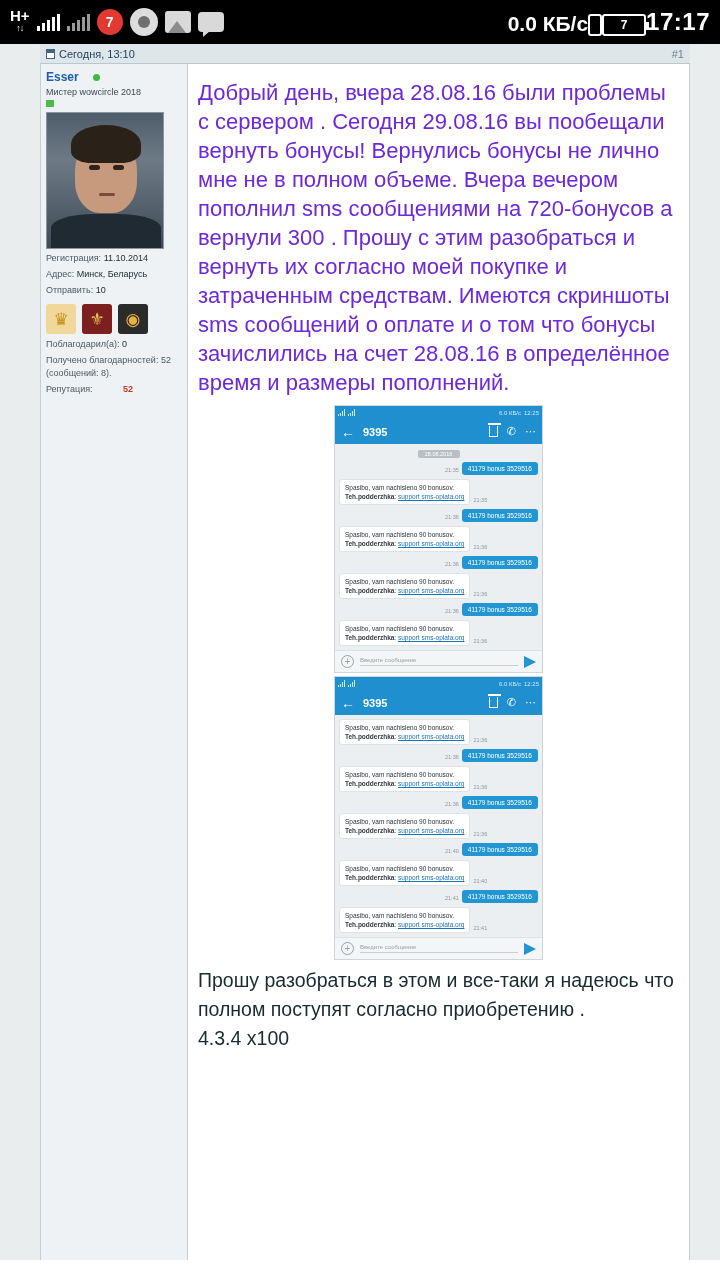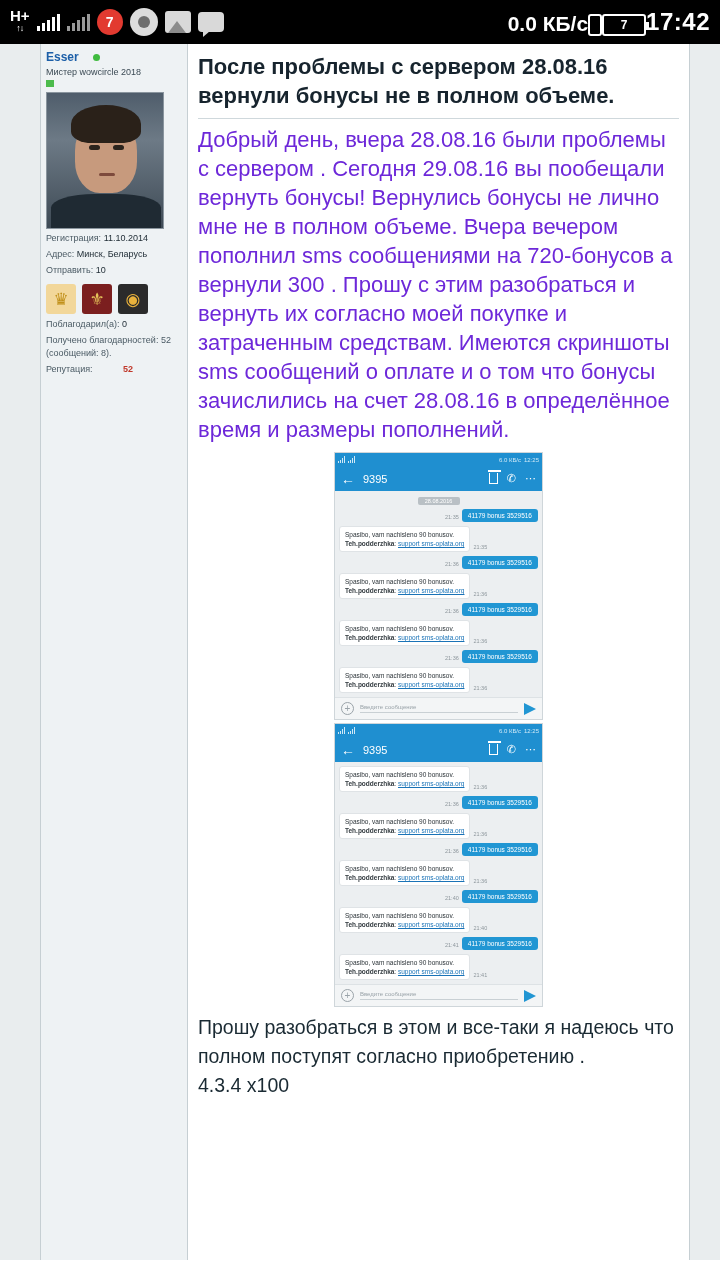--- a/index.html
+++ b/index.html
@@ -212,21 +212,21 @@
   .shot-status .mini-bars i:nth-child(2){height:3px}
   .shot-status .mini-bars i:nth-child(3){height:5px}
   .shot-status .mini-bars i:nth-child(4){height:7px}
   .shot-status .right { margin-left: auto; display: flex; gap: 3px; align-items: center; }
   .shot-appbar {
     height: 25px; background: #1f8fd0; color: #ffffff;
     display: flex; align-items: center; padding: 0 6px; gap: 8px;
     font-size: 11px;
   }
   .shot-appbar .back { font-size: 14px; }
-  .shot-appbar .num { font-weight: normal; }
+  .shot-appbar .num { font-weight: bold; }
   .shot-appbar .acts { margin-left: auto; display: flex; align-items: center; gap: 9px; font-size: 11px; }
   .trash {
     width: 9px; height: 11px; border: 1px solid #ffffff; border-top: none;
     position: relative;
   }
   .trash::before {
     content: ""; position: absolute; left: -2px; top: -3px; width: 13px; height: 2px;
     background: #ffffff;
   }
   .shot-body { background: #eceff1; padding: 4px 4px 0 4px; }
@@ -294,28 +294,33 @@
     <div class="chrome-ic"></div>
     <div class="gallery-ic"></div>
     <div class="sms-ic"></div>
   </div>
   <div class="sb-right">
     <div class="speed">0.0 КБ/с</div>
     <div class="phone-ic"></div>
     <div class="batt">
         <span>7</span>
       </div>
-    <div class="clock">17:42</div>
+    <div class="clock">17:17</div>
   </div>
 </div>
 
 <div id="page">
   <div id="edge-left"></div>
 
   <div style="flex:1; display:flex; flex-direction:column;">
+    <div id="threadbar">
+      <span class="date-ic"></span>
+      <span>Сегодня, 13:10</span>
+      <span class="postnum">#1</span>
+    </div>
 
     <div id="post">
 
       <div id="usercol">
         <div class="uname">
           <span>Esser</span>
           <span class="dot-online"></span>
         </div>
         <div class="utitle">Мистер wowcircle 2018</div>
         <div class="greenbar"></div>
@@ -356,21 +361,20 @@
           <b>Получено благодарностей: 52 (сообщений: 8).</b>
         </div>
         <div class="field">
           <b>Репутация:</b>
           <span class="rep-red">52</span>
         </div>
 
       </div>
 
       <div id="msgcol">
-        <div class="post-title">После проблемы с сервером 28.08.16 вернули бонусы не в полном объеме.</div>
         <div class="post-body">Добрый день, вчера 28.08.16 были проблемы с сервером . Сегодня 29.08.16 вы пообещали вернуть бонусы! Вернулись бонусы не лично мне не в полном объеме. Вчера вечером пополнил sms сообщениями на 720-бонусов а вернули 300 . Прошу с этим разобраться и вернуть их согласно моей покупке и затраченным средствам. Имеются скриншоты sms сообщений о оплате и о том что бонусы зачислились на счет 28.08.16 в определённое время и размеры пополнений.</div>
 
         <div class="shot">
           <div class="shot-status">
             <span class="mini-bars">
                 <i></i>
                 <i></i>
                 <i></i>
                 <i></i>
               </span>

